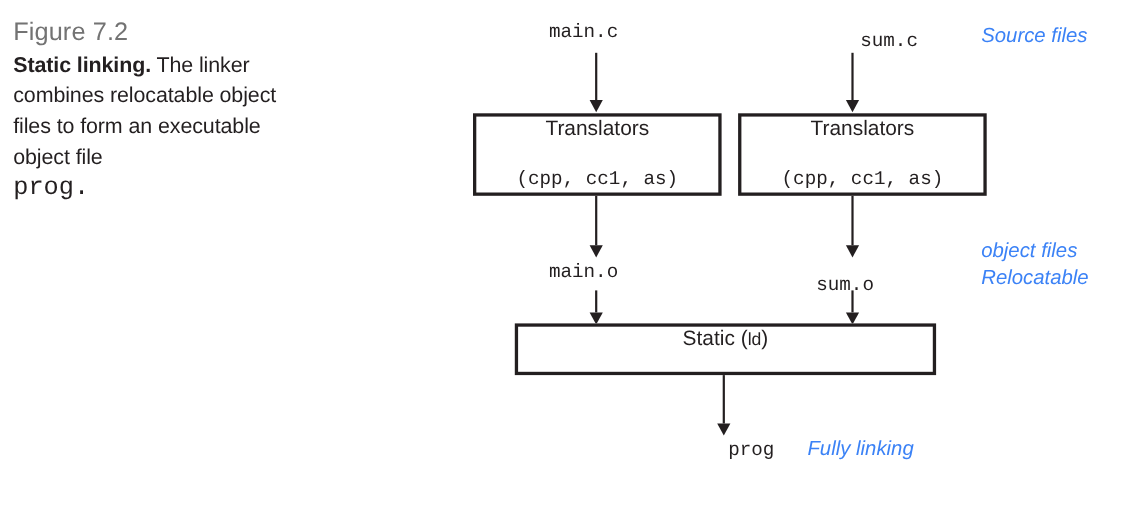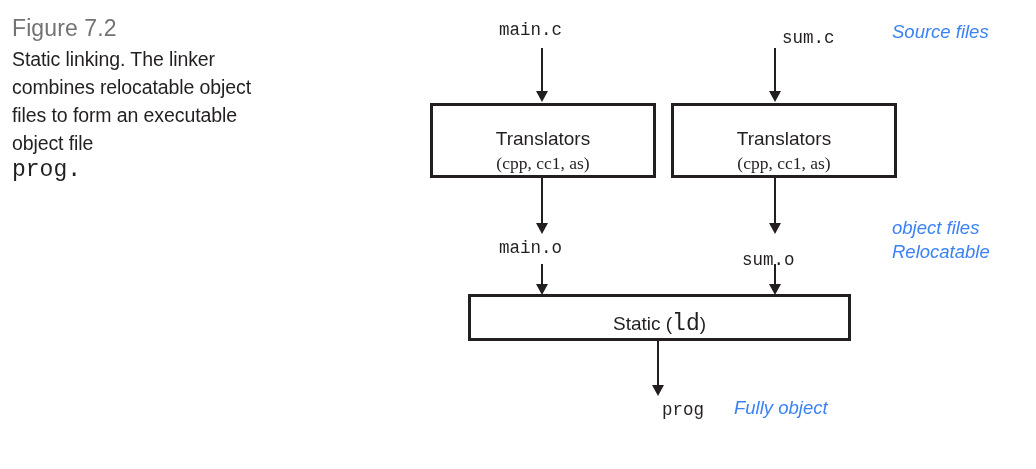--- a/index.html
+++ b/index.html
@@ -31,21 +31,21 @@
     letter-spacing: 0.1px;
   }
   #caption-body {
     font-size: 19.5px;
     line-height: 1.44;
     color: #231f20;
     margin-top: 2px;
     letter-spacing: -0.1px;
   }
   #caption-body .lead {
-    font-weight: normal;
+    font-weight: bold;
   }
   .mono {
     font-family: "Liberation Mono", "DejaVu Sans Mono", monospace;
   }
   #caption-prog {
     font-family: "Liberation Mono", "DejaVu Sans Mono", monospace;
     font-size: 23px;
   }
 
   
@@ -74,40 +74,40 @@
     white-space: nowrap;
   }
   .box {
     position: absolute;
     box-sizing: border-box;
     border: 3px solid #231f20;
     background: #ffffff;
     display: flex;
     flex-direction: column;
     align-items: center;
-    justify-content: flex-end;
+    justify-content: space-between;
   }
   .box-title {
     font-family: "Liberation Sans", sans-serif;
     font-size: 19px;
     color: #231f20;
     line-height: 1.22;
     white-space: nowrap;
   }
   .box-sub {
-    font-family: Liberation Serif, serif;
+    font-family: Liberation Mono, monospace;
     font-size: 17.5px;
     color: #231f20;
     line-height: 1.25;
     white-space: nowrap;
     margin-top: 3px;
   }
   .box-title .mono {
-    font-family: Liberation Mono, monospace;
-    font-size: 23px;
+    font-family: Liberation Sans, sans-serif;
+    font-size: 16px;
   }
 
   
   .arrow {
     position: absolute;
     width: 0;
   }
   .arrow .stem {
     position: absolute;
     left: -1px;
@@ -187,16 +187,16 @@
     <div class="box-title"><span>Static (</span><span class="mono">ld</span><span>)</span></div>
   </div>
 
   <div class="arrow" style="left:658px; top:341px; height:55px;">
     <div class="stem" style="height:44px;"></div>
     <div class="head" style="top:44px;"></div>
   </div>
 
   <div class="node-label" style="left:662px; top:402px;">prog</div>
   <div class="side-label" style="left:734px; top:396px;">
-    <div>Fully object</div>
+    <div>Fully linking</div>
   </div>
 
 </div>
 
 </body></html>

